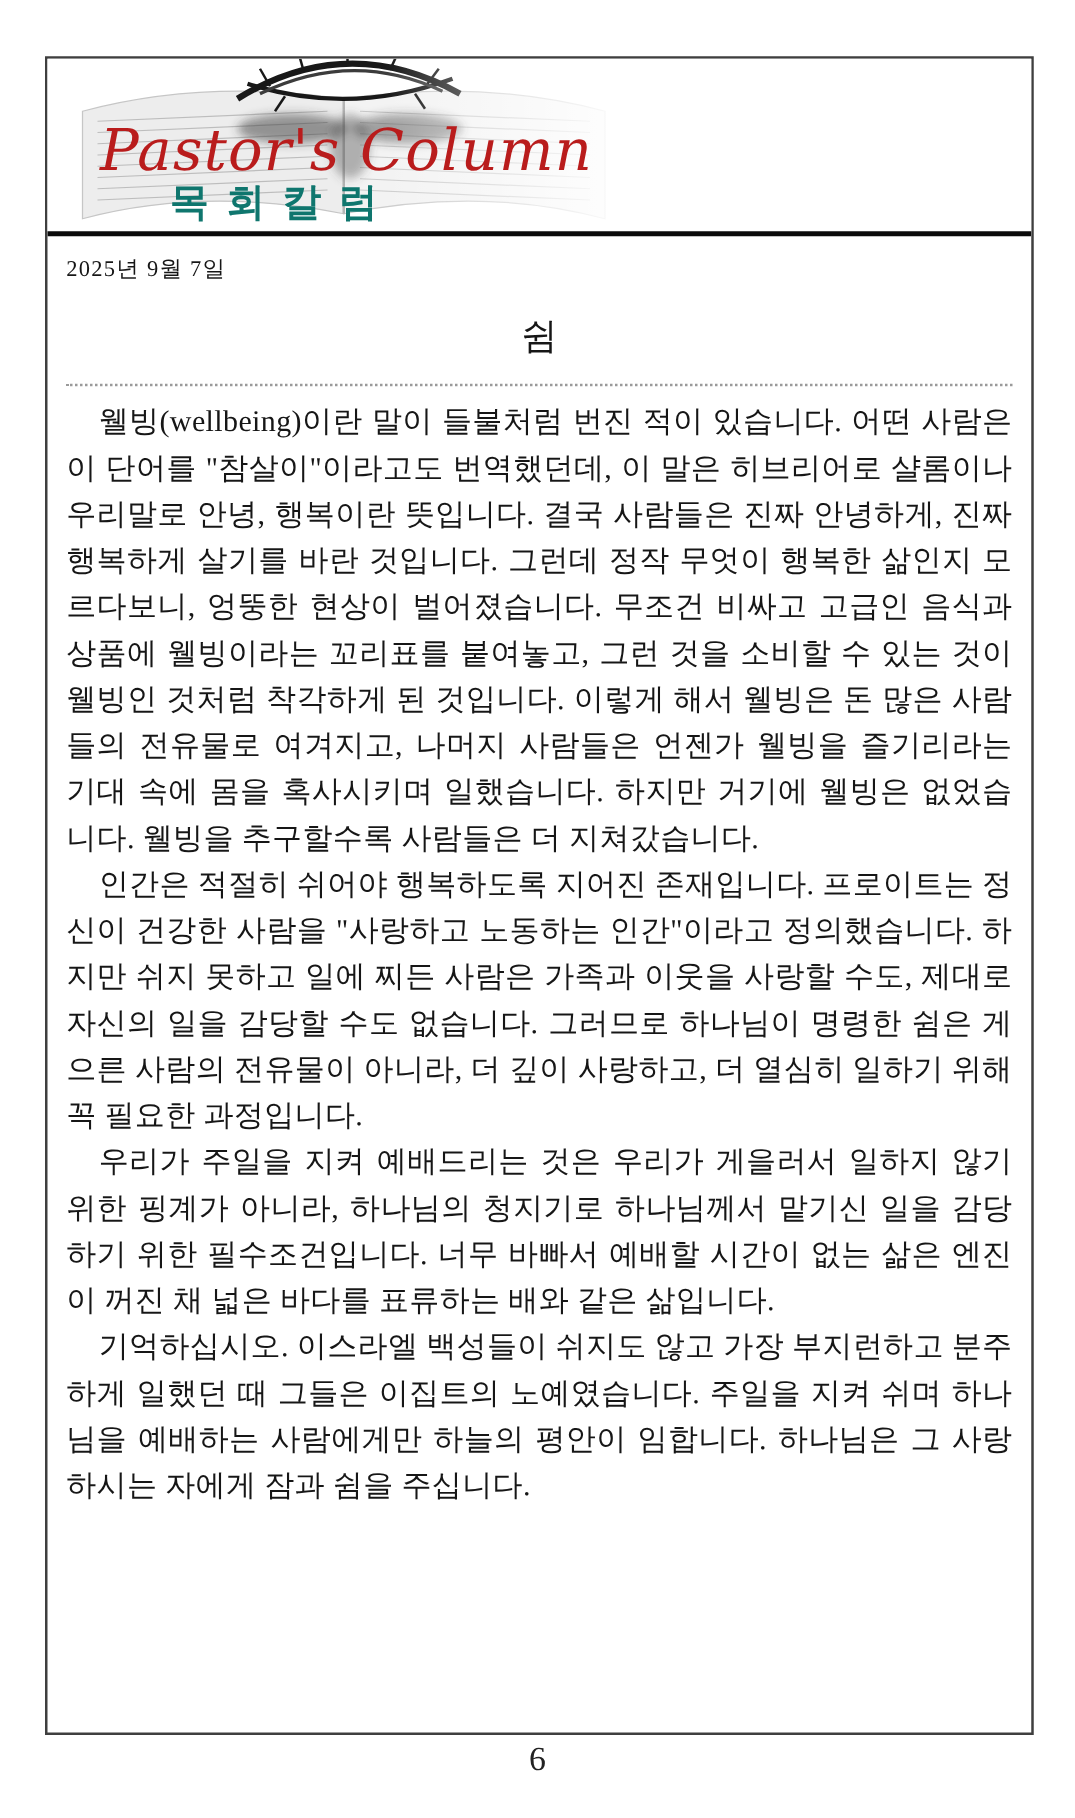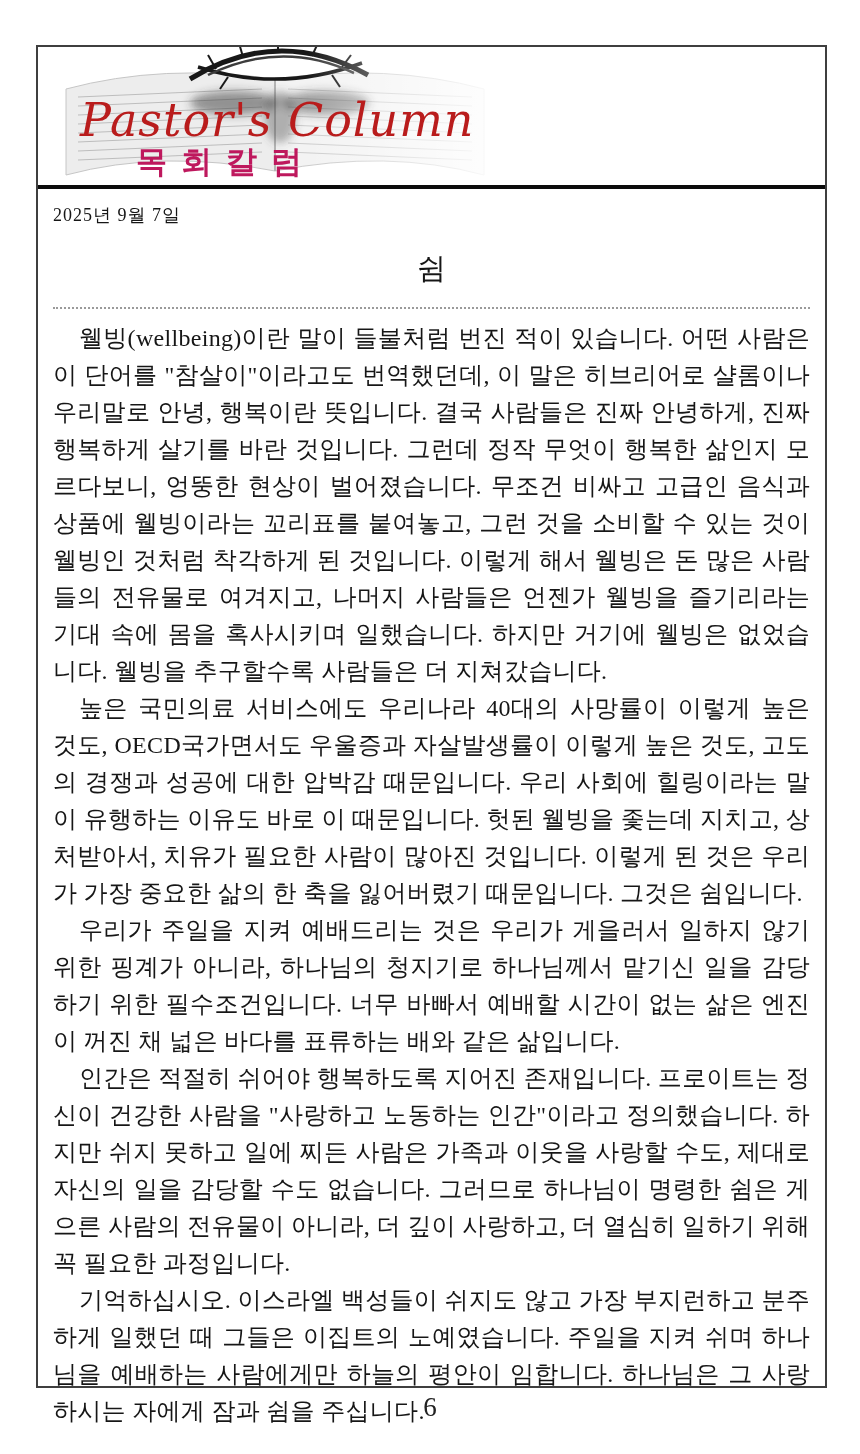--- a/index.html
+++ b/index.html
@@ -19,21 +19,21 @@
   .header-art { position:absolute; left:0; top:0; }
   .title-en {
     position:absolute; left:42px; top:46px;
     font-family:"DejaVu Serif","Liberation Serif",serif;
     font-style:italic; font-weight:normal; font-size:46px; color:#b91c1c;
     letter-spacing:1px; white-space:nowrap;
   }
   .title-ko {
     position:absolute; left:98px; top:94px;
     font-family:"DejaVu Sans","Liberation Sans",sans-serif;
-    font-weight:bold; font-size:31px; color:#be185d; letter-spacing:14px;
+    font-weight:bold; font-size:31px; color:#0f766e; letter-spacing:14px;
     white-space:nowrap;
   }
   .content { padding:14px 15px 0 15px; }
   .date-line { font-size:18px; letter-spacing:1px; }
   .article-title { text-align:center; font-size:29px; margin-top:22px; }
   .author-line { text-align:right; font-size:25px; margin-top:14px; padding-right:8px; }
   .dotted-rule { border:0; border-top:2px dotted #9a9a9a; margin:18px 0 0 0; height:0; }
   .bodytext { margin-top:11px; font-size:24px; line-height:37px;
     text-align:justify; word-break:break-all; letter-spacing:0.3px; }
   .bodytext p { margin:0; text-indent:26px; }
@@ -113,23 +113,22 @@
       <div class="title-en">Pastor's Column</div>
       <div class="title-ko">목회칼럼</div>
     </div>
 
     <div class="content">
       <div class="date-line">2025년 9월 7일</div>
       <div class="article-title">쉼</div>
       <hr class="dotted-rule">
       <div class="bodytext">
         <p>웰빙(wellbeing)이란 말이 들불처럼 번진 적이 있습니다. 어떤 사람은 이 단어를 "참살이"이라고도 번역했던데, 이 말은 히브리어로 샬롬이나 우리말로 안녕, 행복이란 뜻입니다. 결국 사람들은 진짜 안녕하게, 진짜 행복하게 살기를 바란 것입니다. 그런데 정작 무엇이 행복한 삶인지 모르다보니, 엉뚱한 현상이 벌어졌습니다. 무조건 비싸고 고급인 음식과 상품에 웰빙이라는 꼬리표를 붙여놓고, 그런 것을 소비할 수 있는 것이 웰빙인 것처럼 착각하게 된 것입니다. 이렇게 해서 웰빙은 돈 많은 사람들의 전유물로 여겨지고, 나머지 사람들은 언젠가 웰빙을 즐기리라는 기대 속에 몸을 혹사시키며 일했습니다. 하지만 거기에 웰빙은 없었습니다. 웰빙을 추구할수록 사람들은 더 지쳐갔습니다.</p>
-        <p>높은 국민의료 서비스에도 우리나라 40대의 사망률이 이렇게 높은 것도, OECD국가면서도 우울증과 자살발생률이 이렇게 높은 것도, 고도의 경쟁과 성공에 대한 압박감 때문입니다. 우리 사회에 힐링이라는 말이 유행하는 이유도 바로 이 때문입니다. 헛된 웰빙을 좇는데 지치고, 상처받아서, 치유가 필요한 사람이 많아진 것입니다. 이렇게 된 것은 우리가 가장 중요한 삶의 한 축을 잃어버렸기 때문입니다. 그것은 쉼입니다.</p>
+        <p>인간은 적절히 쉬어야 행복하도록 지어진 존재입니다. 프로이트는 정신이 건강한 사람을 "사랑하고 노동하는 인간"이라고 정의했습니다. 하지만 쉬지 못하고 일에 찌든 사람은 가족과 이웃을 사랑할 수도, 제대로 자신의 일을 감당할 수도 없습니다. 그러므로 하나님이 명령한 쉼은 게으른 사람의 전유물이 아니라, 더 깊이 사랑하고, 더 열심히 일하기 위해 꼭 필요한 과정입니다.</p>
         <p>우리가 주일을 지켜 예배드리는 것은 우리가 게을러서 일하지 않기 위한 핑계가 아니라, 하나님의 청지기로 하나님께서 맡기신 일을 감당하기 위한 필수조건입니다. 너무 바빠서 예배할 시간이 없는 삶은 엔진이 꺼진 채 넓은 바다를 표류하는 배와 같은 삶입니다.</p>
-        <p>인간은 적절히 쉬어야 행복하도록 지어진 존재입니다. 프로이트는 정신이 건강한 사람을 "사랑하고 노동하는 인간"이라고 정의했습니다. 하지만 쉬지 못하고 일에 찌든 사람은 가족과 이웃을 사랑할 수도, 제대로 자신의 일을 감당할 수도 없습니다. 그러므로 하나님이 명령한 쉼은 게으른 사람의 전유물이 아니라, 더 깊이 사랑하고, 더 열심히 일하기 위해 꼭 필요한 과정입니다.</p>
         <p>기억하십시오. 이스라엘 백성들이 쉬지도 않고 가장 부지런하고 분주하게 일했던 때 그들은 이집트의 노예였습니다. 주일을 지켜 쉬며 하나님을 예배하는 사람에게만 하늘의 평안이 임합니다. 하나님은 그 사랑하시는 자에게 잠과 쉼을 주십니다.</p>
       </div>
     </div>
 
   </div>
 
   <div class="page-number">6</div>
 
 </div>
 

